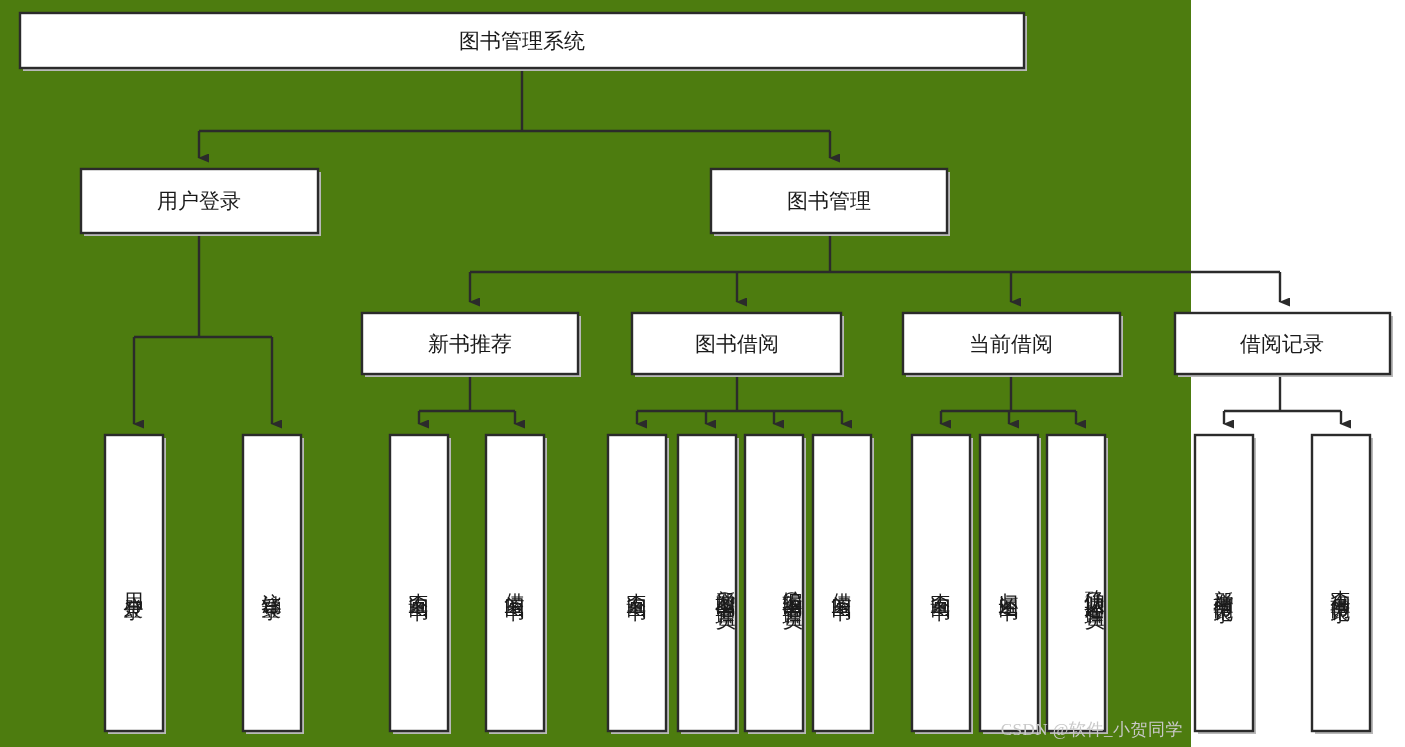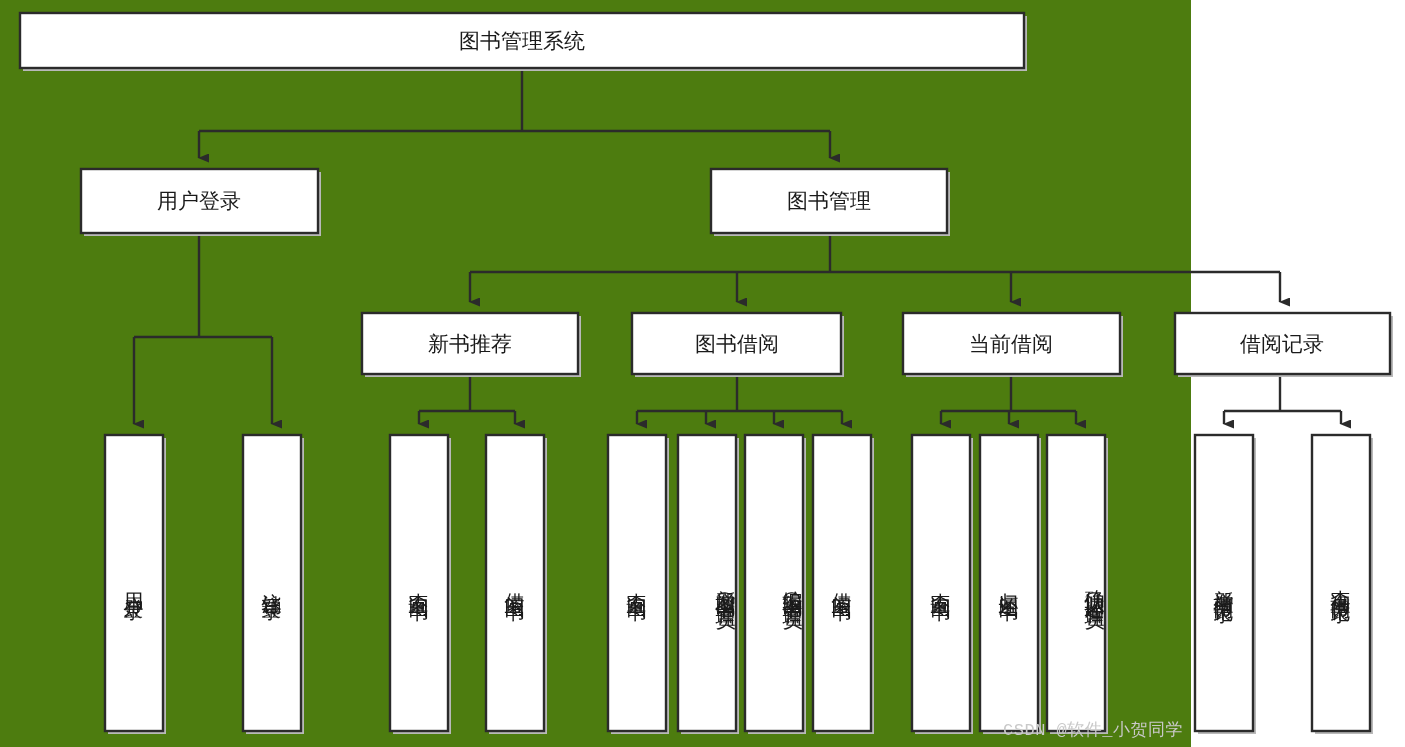--- a/index.html
+++ b/index.html
@@ -63,21 +63,21 @@
     white-space: nowrap;
     display: flex;
     align-items: center;
     justify-content: center;
     pointer-events: none;
   }
   .watermark {
     position: absolute;
     right: 8px;
     bottom: 6px;
-    font-family: Liberation Mono, monospace;
+    font-family: Liberation Serif, serif;
     font-size: 17px;
     color: #c9c9c9;
     letter-spacing: 0.5px;
     white-space: nowrap;
   }
 </style>
 </head>
 <body>
 
 <div id="diagram-root">

